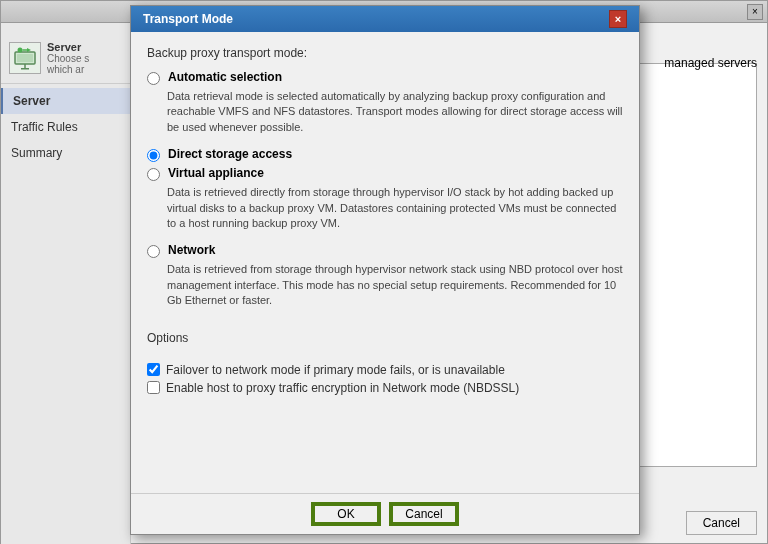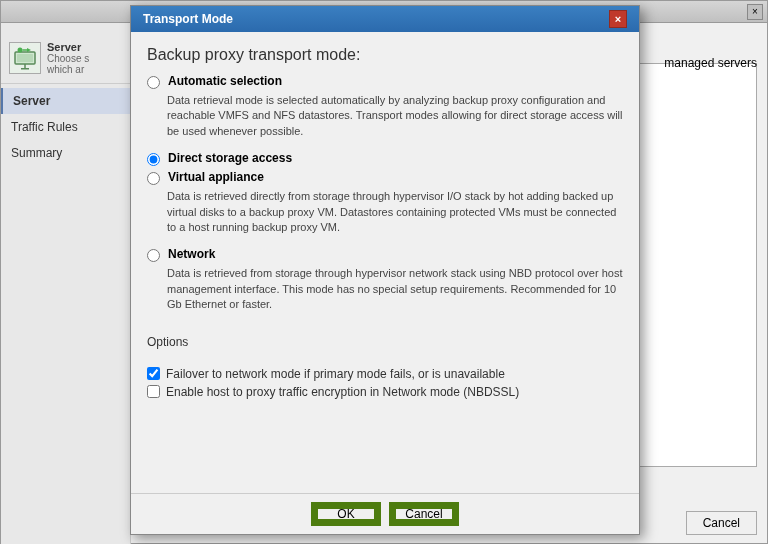--- a/index.html
+++ b/index.html
@@ -227,21 +227,21 @@
     .modal-body {
       flex: 1;
       padding: 14px 16px;
       overflow-y: auto;
       display: flex;
       flex-direction: column;
       gap: 0;
     }
 
     .modal-section-label {
-      font-size: 16px;
+      font-size: 12px;
       color: #333;
       margin-bottom: 10px;
     }
 
     .radio-option {
       display: flex;
       align-items: flex-start;
       gap: 8px;
       margin-bottom: 4px;
     }
@@ -299,21 +299,21 @@
       display: flex;
       justify-content: center;
       gap: 8px;
       flex-shrink: 0;
     }
 
     .footer-btn {
       width: 70px;
       height: 24px;
       background: #f0f0f0;
-      border: 7px solid #4d7c0f;
+      border: 4px solid #4d7c0f;
       font-size: 12px;
       cursor: pointer;
       display: flex;
       align-items: center;
       justify-content: center;
     }
   </style>
 </head>
 <body>
 

